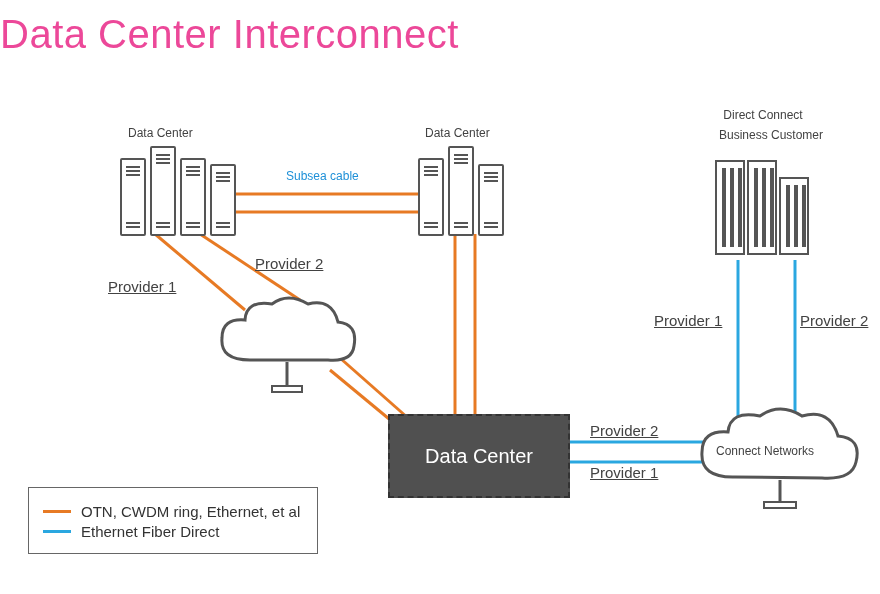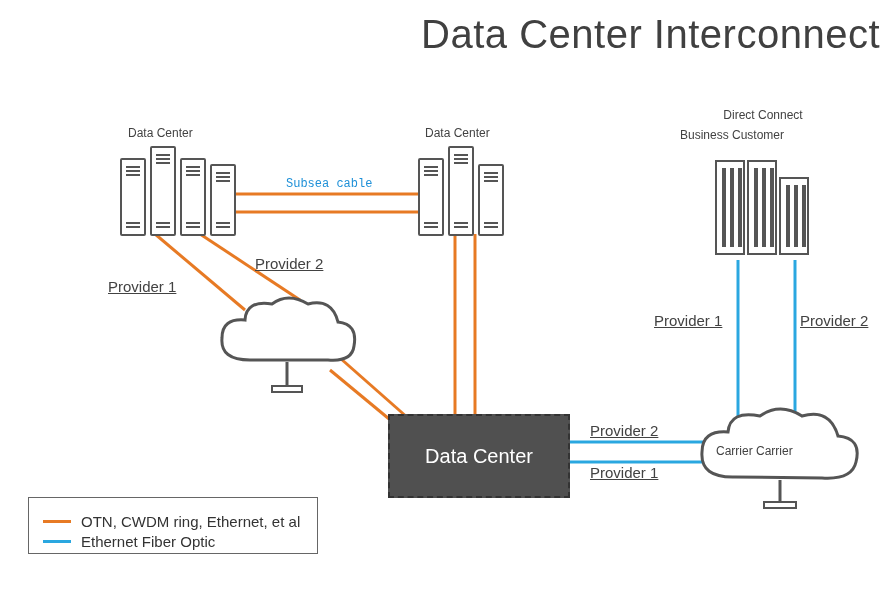--- a/index.html
+++ b/index.html
@@ -1,36 +1,36 @@
 <!DOCTYPE html>
 <html><head>
 <meta charset="utf-8">
 <style>
   * { box-sizing: border-box; margin: 0; padding: 0; }
   body { width: 880px; height: 594px; background: #fff; font-family: "Segoe UI", Arial, sans-serif; position: relative; overflow: hidden; }
-  .title { position: absolute; top: 12px; left: 12px; right: 0; text-align: right; font-size: 40px; font-weight: 400; color: #404040; letter-spacing: 0.5px; }
+  .title { position: absolute; top: 12px; left: 0; right: 0; text-align: left; font-size: 40px; font-weight: 400; color: #ec4899; letter-spacing: 0.5px; }
   .label { position: absolute; font-size: 12px; color: #424242; }
   .label-small { font-size: 15px; text-decoration: underline; }
   .label-blue { color: #1E90D8; }
   .server-rack { position: absolute; display: flex; gap: 4px; }
   .server { width: 26px; background: #fff; border: 2px solid #555; border-radius: 2px; position: relative; }
   .server.tall { height: 90px; }
   .server.med { height: 78px; margin-top: 12px; }
   .server.short { height: 72px; margin-top: 18px; }
   .server::before { content:""; position:absolute; top:6px; left:4px; right:4px; height:12px; background: repeating-linear-gradient(to bottom, #555 0 2px, transparent 2px 4px); }
   .server::after { content:""; position:absolute; bottom:4px; left:4px; right:4px; height:8px; background: repeating-linear-gradient(to bottom, #555 0 2px, transparent 2px 4px); }
   .building { position:absolute; display:flex; gap:2px; align-items:flex-end; }
   .bld { width:30px; border:2px solid #555; background:#fff; position:relative; }
   .bld.tall { height:95px; }
   .bld.short { height:78px; }
   .bld::before { content:""; position:absolute; top:6px; left:5px; bottom:6px; width:4px; background:#555; box-shadow: 8px 0 0 #555, 16px 0 0 #555; }
   .cloud { position:absolute; }
   .cloud svg { display:block; }
   .dc-box { position:absolute; background:#505050; color:#fff; display:flex; align-items:center; justify-content:center; font-size:20px; border:2px dashed #333; padding:4px; }
-  .legend { position:absolute; left:28px; bottom:40px; border:1px solid #666; padding:12px 16px 0 14px; width:290px; background:#fff; }
+  .legend { position:absolute; left:28px; bottom:40px; border:1px solid #666; padding:12px 16px 10px 14px; width:290px; background:#fff; }
   .legend-row { display:flex; align-items:center; gap:10px; font-size:15px; color:#333; margin:3px 0; }
   .swatch { width:28px; height:3px; }
   .swatch.orange { background:#E77A24; }
   .swatch.blue { background:#2AA7E0; }
   svg.wires { position:absolute; top:0; left:0; width:880px; height:594px; pointer-events:none; }
   .orange-line { stroke:#E77A24; stroke-width:3; fill:none; }
   .blue-line { stroke:#2AA7E0; stroke-width:3; fill:none; }
 </style>
 </head>
 <body>
@@ -66,35 +66,35 @@
   <div class="server short"></div>
 </div>
 
 <div class="label" style="left:425px; top:126px;">Data Center</div>
 <div class="server-rack" style="left:418px; top:146px;">
   <div class="server med"></div>
   <div class="server tall"></div>
   <div class="server short"></div>
 </div>
 
-<div class="label label-blue" style="left:286px; top:177px;font-family:Liberation Mono, monospace;">Subsea cable</div>
+<div class="label label-blue" style="left:286px; top:169px;">Subsea cable</div>
 
 <div class="label label-small" style="left:108px; top:278px;">Provider 1</div>
 <div class="label label-small" style="left:255px; top:255px;">Provider 2</div>
 
 <div class="cloud" style="left:210px; top:290px;">
   <svg width="155" height="115" viewBox="0 0 155 115">
     <path d="M40 70 Q10 70 12 48 Q12 28 35 30 Q36 10 62 14 Q78 2 98 14 Q122 8 128 32 Q148 34 144 56 Q142 72 118 70 Z" fill="#fff" stroke="#555" stroke-width="3"></path>
     <line x1="77" y1="72" x2="77" y2="96" stroke="#555" stroke-width="3"></line>
     <rect x="62" y="96" width="30" height="6" fill="#fff" stroke="#555" stroke-width="2"></rect>
   </svg>
 </div>
 
 <div class="label" style="left:678px; top:108px; text-align:center; width:170px;">Direct Connect</div>
-<div class="label" style="left:647px; top:128px; text-align:center; width:170px;">Business Customer</div>
+<div class="label" style="left:686px; top:128px; text-align:center; width:170px;">Business Customer</div>
 <div class="building" style="left:715px; top:160px;">
   <div class="bld tall"></div>
   <div class="bld tall"></div>
   <div class="bld short"></div>
 </div>
 
 <div class="label label-small" style="left:654px; top:312px;">Provider 1</div>
 <div class="label label-small" style="left:800px; top:312px;">Provider 2</div>
 
 <div class="dc-box" style="left:388px; top:414px; width:182px; height:84px;">
@@ -104,24 +104,24 @@
 <div class="label label-small" style="left:590px; top:422px;">Provider 2</div>
 <div class="label label-small" style="left:590px; top:464px;">Provider 1</div>
 
 <div class="cloud" style="left:690px; top:402px;">
   <svg width="180" height="120" viewBox="0 0 180 120">
     <path d="M45 75 Q10 76 12 50 Q12 28 38 30 Q40 8 70 14 Q90 0 112 14 Q140 6 148 34 Q172 36 166 60 Q162 78 132 76 Z" fill="#fff" stroke="#555" stroke-width="3"></path>
     <line x1="90" y1="78" x2="90" y2="100" stroke="#555" stroke-width="3"></line>
     <rect x="74" y="100" width="32" height="6" fill="#fff" stroke="#555" stroke-width="2"></rect>
   </svg>
 </div>
-<div class="label" style="left:716px; top:444px;">Carrier Carrier</div>
+<div class="label" style="left:716px; top:444px;">Connect Networks</div>
 
 <div class="legend">
   <div class="legend-row">
     <div class="swatch orange"></div>
     <span>OTN, CWDM ring, Ethernet, et al</span>
   </div>
   <div class="legend-row">
     <div class="swatch blue"></div>
-    <span>Ethernet Fiber Optic</span>
+    <span>Ethernet Fiber Direct</span>
   </div>
 </div>
 
 </body></html>

